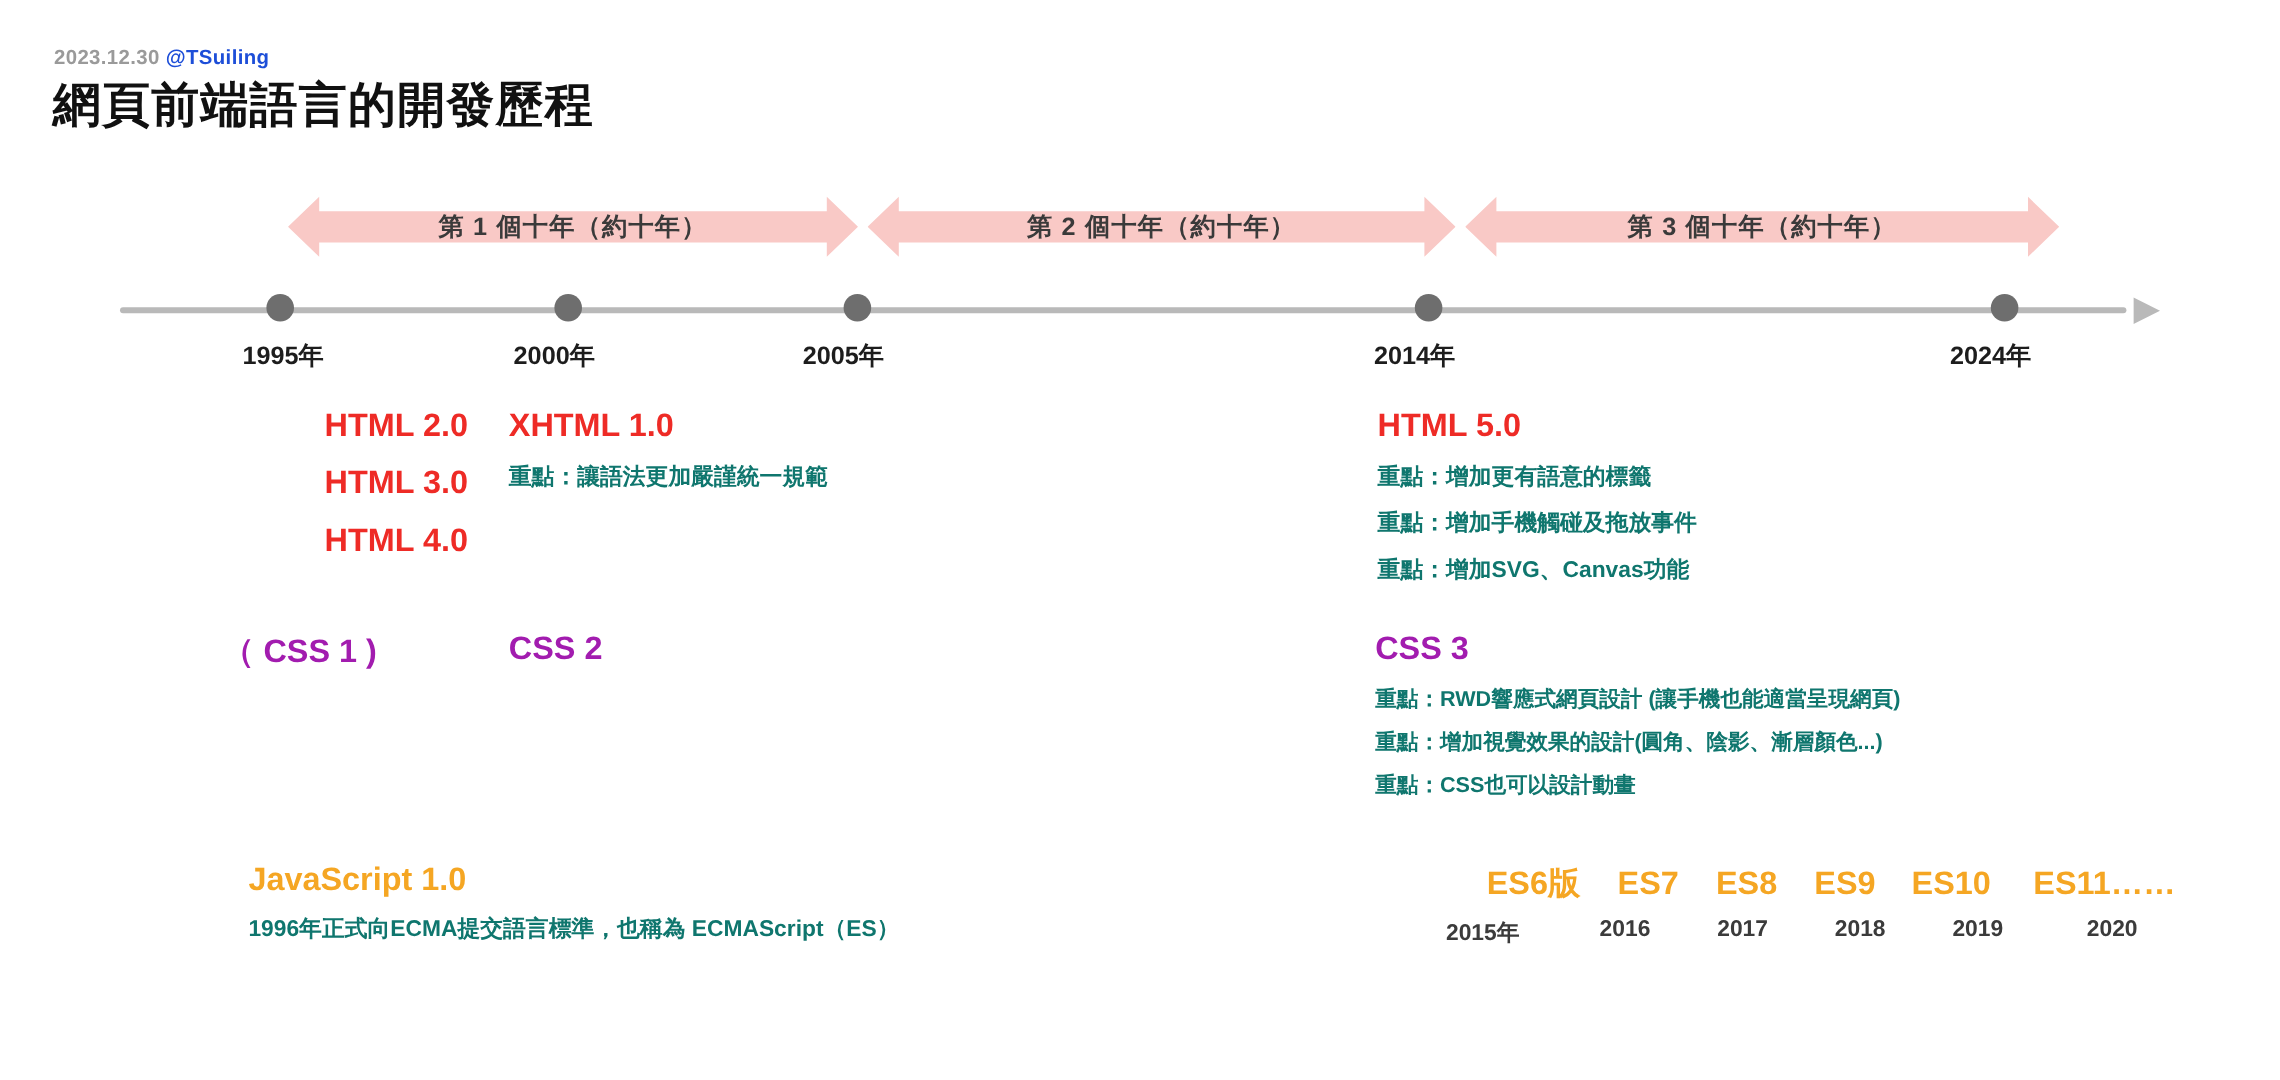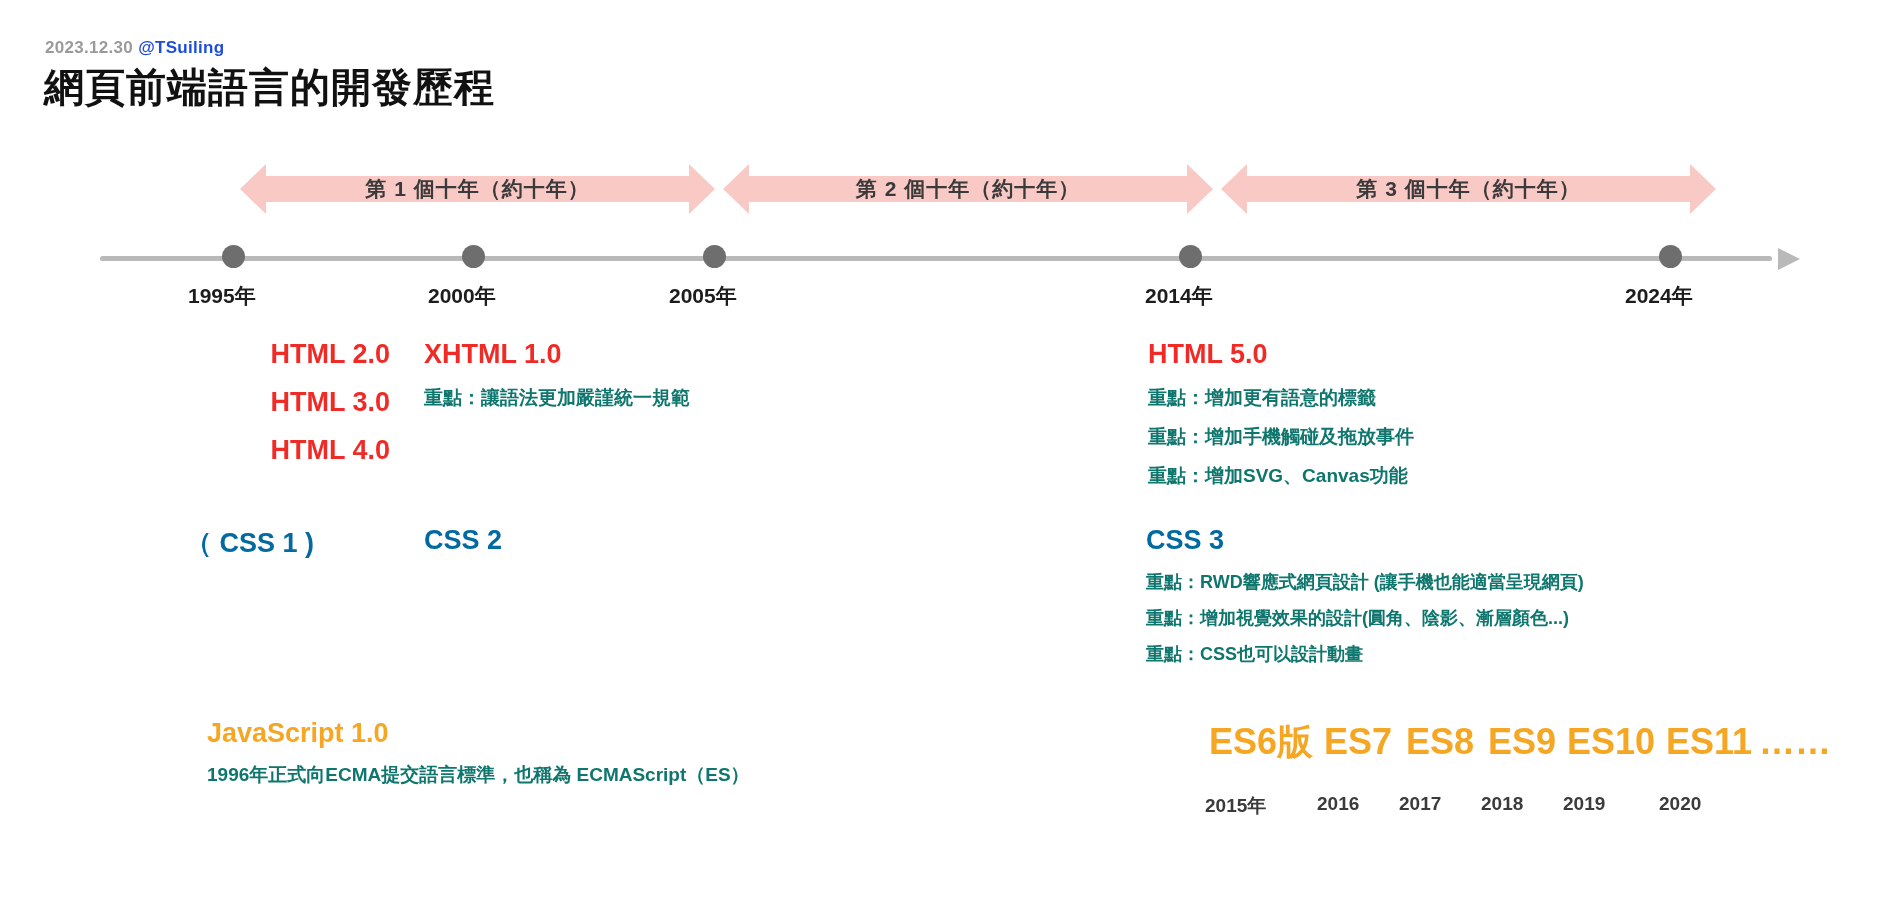--- a/index.html
+++ b/index.html
@@ -112,21 +112,21 @@
   .block { position: absolute; }
   .htag {
     color: #ee2b26;
     font-size: 27px;
     font-weight: bold;
     line-height: 48px;
     white-space: nowrap;
   }
   .htag.right { text-align: right; }
   .csstag {
-    color: #0369a1;
+    color: #a21caf;
     font-size: 27px;
     font-weight: bold;
     white-space: nowrap;
   }
   .jstag {
     color: #f5a623;
     font-size: 27px;
     font-weight: bold;
     white-space: nowrap;
   }
@@ -138,28 +138,29 @@
     white-space: nowrap;
   }
   .note.small { font-size: 18px; }
 
   .es-row {
     display: flex;
     align-items: baseline;
   }
   .es-item {
     color: #f5a623;
-    font-size: 36px;
-    font-weight: bold;
-    white-space: nowrap;
-    text-align: center;
+    font-size: 27px;
+    font-weight: bold;
+    white-space: nowrap;
+    text-align: right;
   }
   .es-years {
     display: flex;
-    margin-top: 26px;
+    margin-top: 10px;
+    gap: 16px;
   }
   .es-year {
     font-size: 19px;
     font-weight: bold;
     color: #3b3b3b;
     white-space: nowrap;
     text-align: left;
   }
 </style>
 </head>
@@ -196,21 +197,21 @@
   <div class="axis-line"></div>
   <div class="axis-arrow"></div>
 </div>
 
 <div class="dot" style="left:222px;"></div>
 <div class="dot" style="left:462px;"></div>
 <div class="dot" style="left:703px;"></div>
 <div class="dot" style="left:1179px;"></div>
 <div class="dot" style="left:1659px;"></div>
 
-<div class="year" style="left:188px;">1995年</div>
+<div class="year" style="left:202px;">1995年</div>
 <div class="year" style="left:428px;">2000年</div>
 <div class="year" style="left:669px;">2005年</div>
 <div class="year" style="left:1145px;">2014年</div>
 <div class="year" style="left:1625px;">2024年</div>
 
 <div class="block" style="left:150px;top:330px;width:240px;">
   <div class="htag right">HTML 2.0</div>
   <div class="htag right">HTML 3.0</div>
   <div class="htag right">HTML 4.0</div>
 </div>

